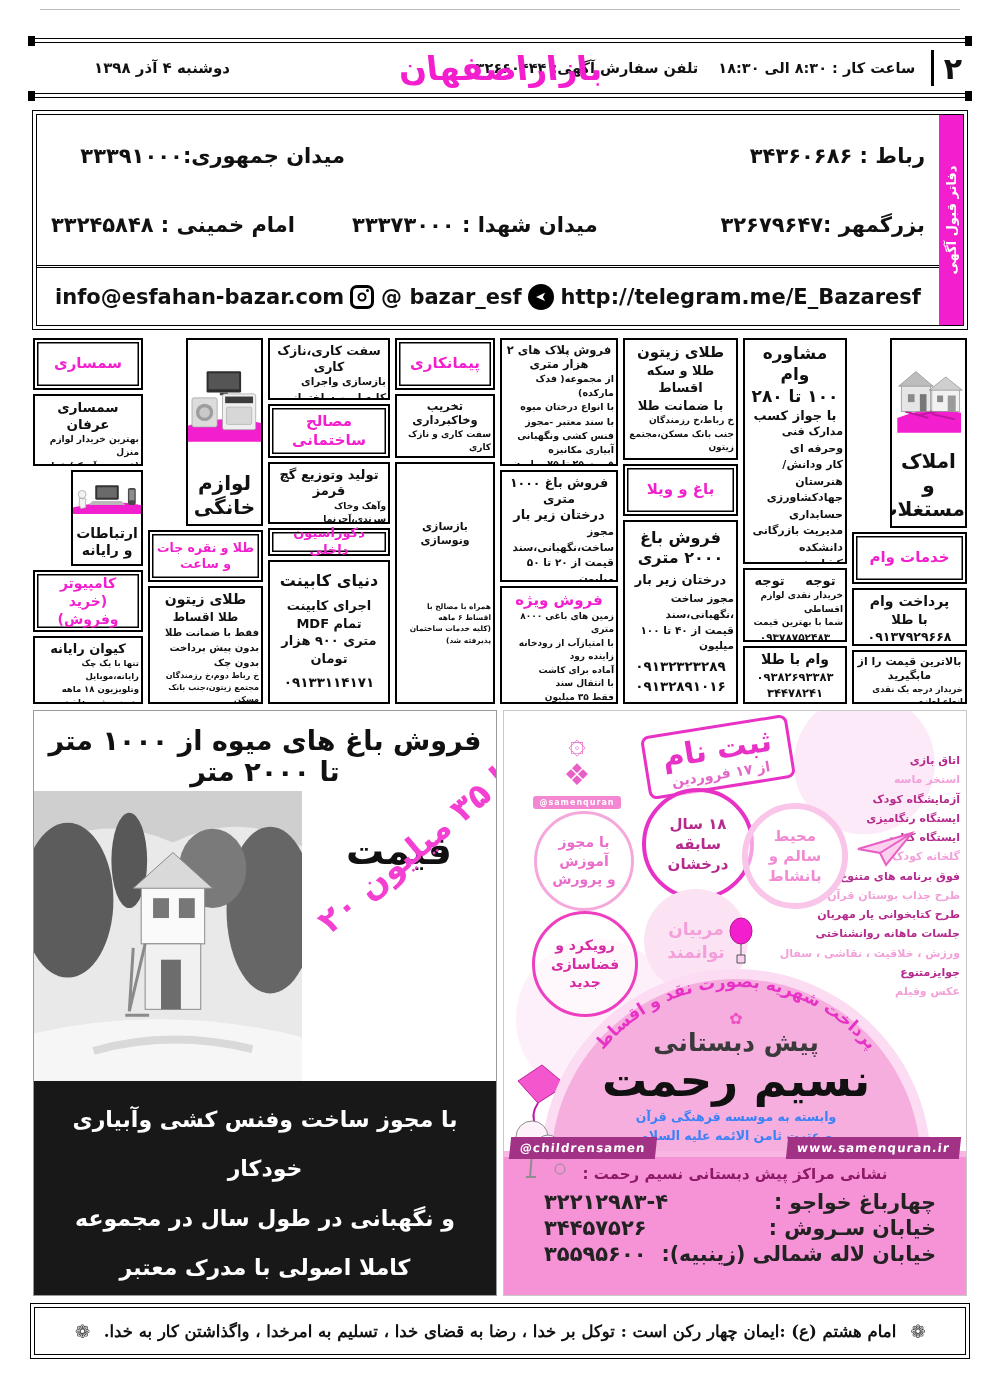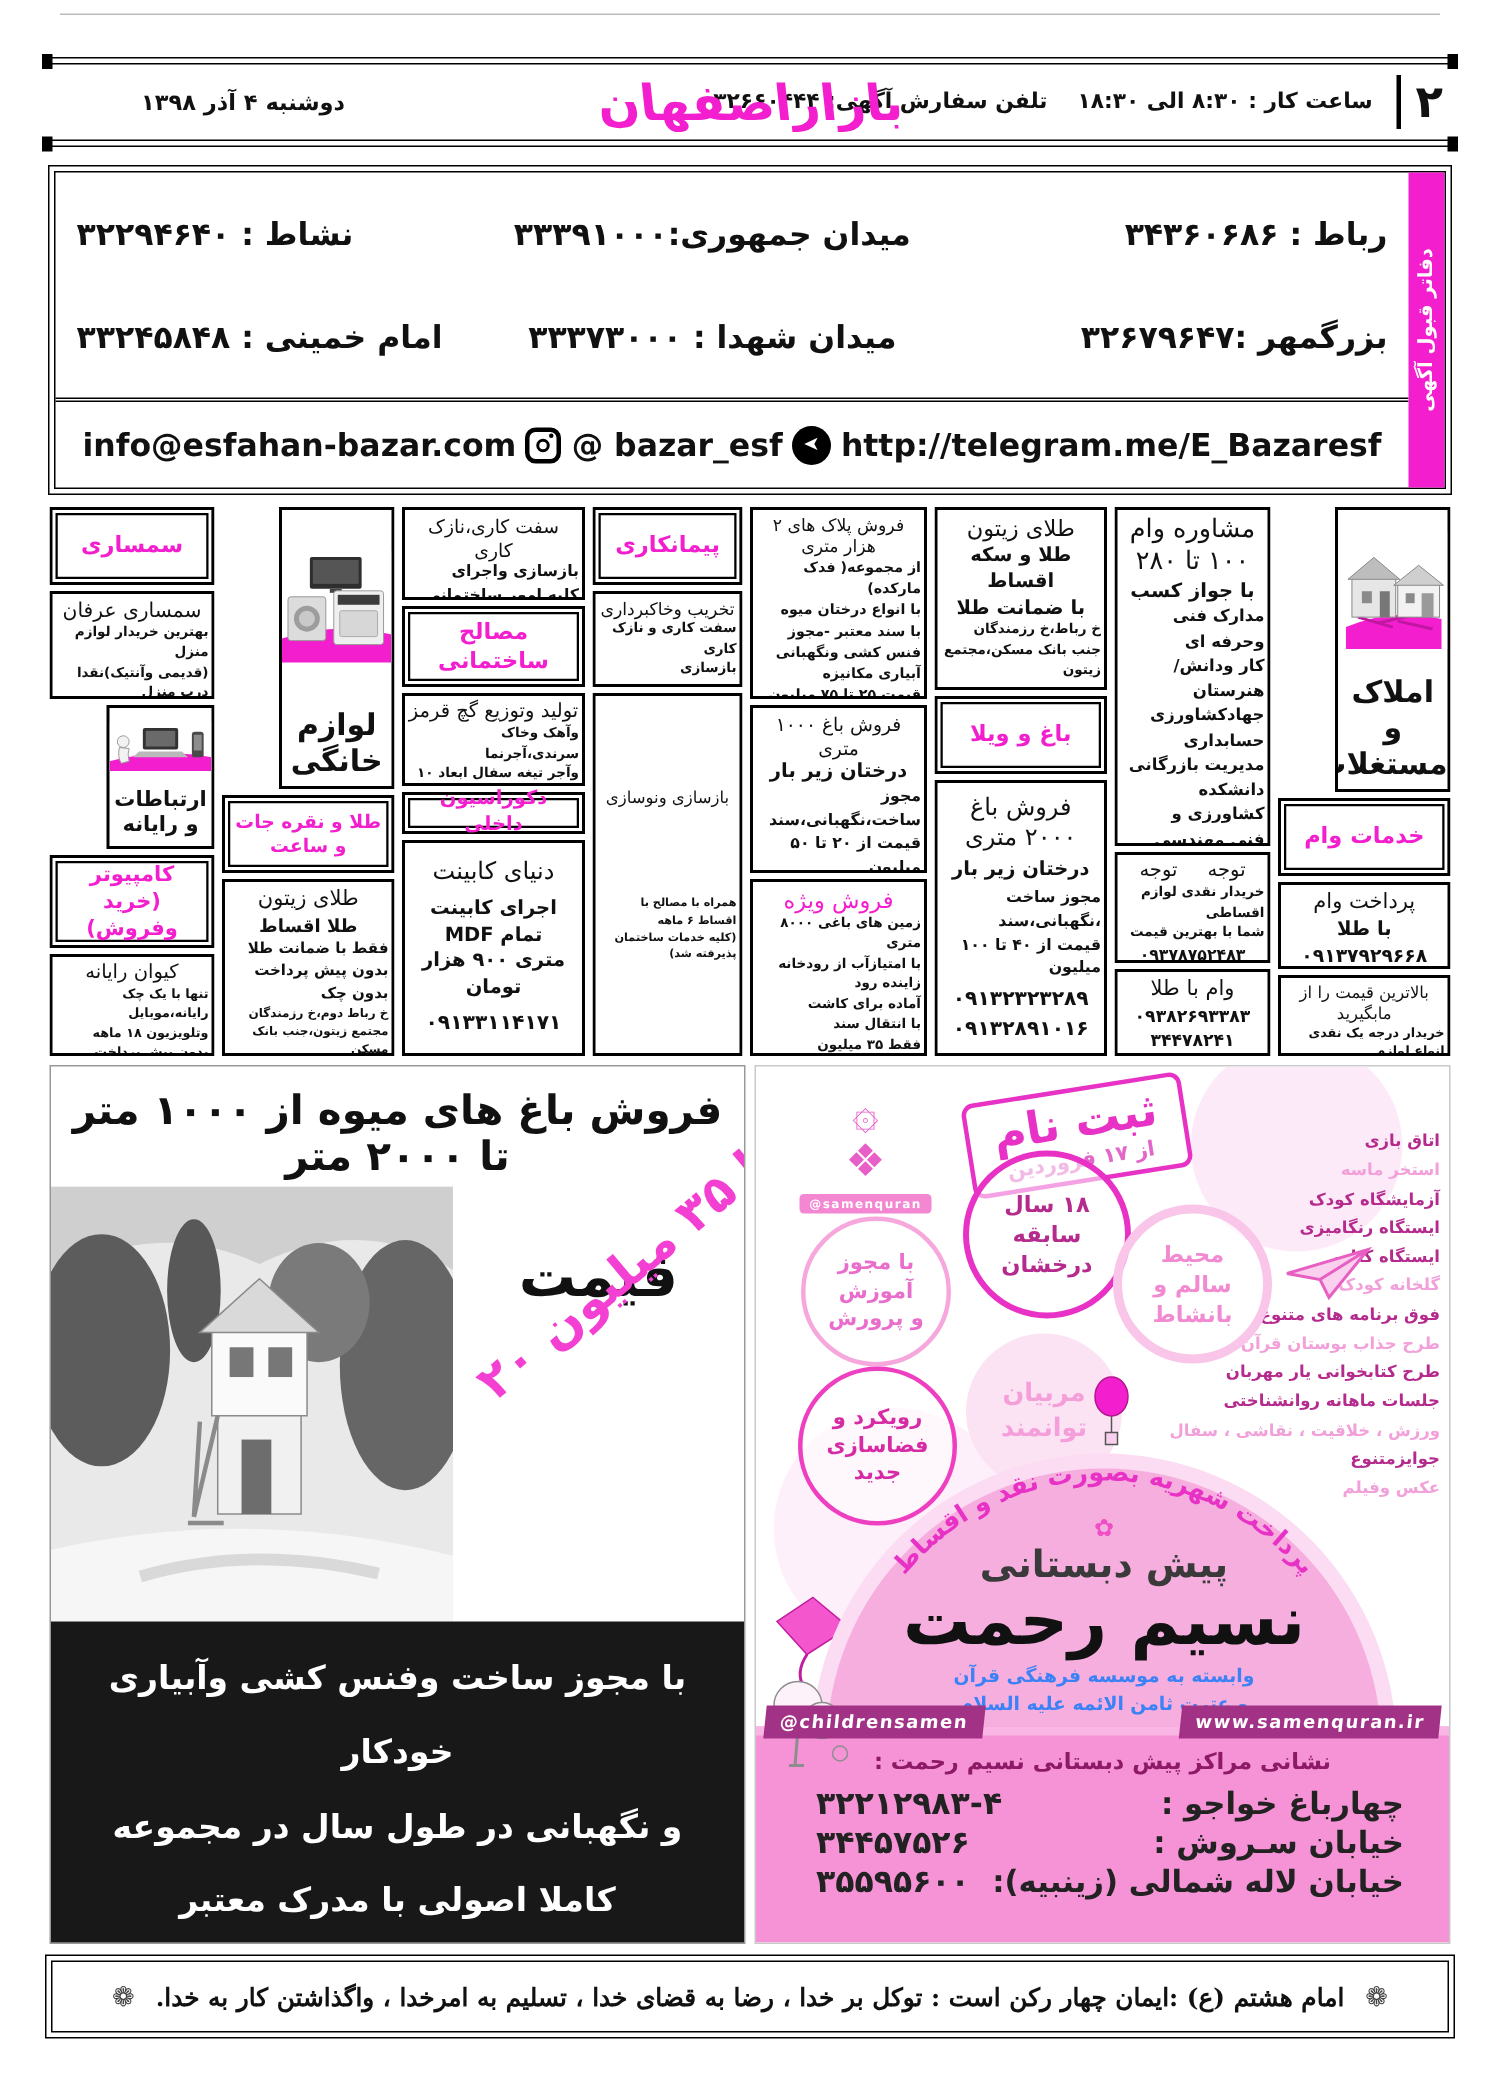--- a/index.html
+++ b/index.html
@@ -41,21 +41,21 @@
                border:2.5px solid #000; border-radius:50%; }
   .ig-icon b { position:absolute; right:2px; top:1px; width:3px; height:3px; background:#000; border-radius:50%; }
   .tg-icon { width:26px; height:26px; border-radius:50%; background:#000; color:#fff; display:inline-flex;
              align-items:center; justify-content:center; font-size:13px; transform:scaleX(-1); }
 
   
   .grid { position:absolute; top:338px; right:33px; left:33px; height:366px; display:flex; gap:5px; }
   .gcol { display:flex; flex-direction:column; gap:4px; height:100%; overflow:hidden; }
   .ad { border:2px solid #000; background:#fff; text-align:center; padding:3px 2px; overflow:hidden;
         display:flex; flex-direction:column; justify-content:space-evenly; }
-  .ad .t { font-weight:400; font-size:15px; line-height:1.25; white-space:pre-line; }
+  .ad .t { font-weight:700; font-size:15px; line-height:1.25; white-space:pre-line; }
   .ad .t.pink { color:#f31fce; }
   .ad .s { font-weight:bold; font-size:13px; line-height:1.35; white-space:pre-line; }
   .ad .b { font-weight:bold; font-size:10.5px; line-height:1.5; white-space:pre-line;text-align:right; }
   .ad .p { font-weight:900; font-size:13.5px; letter-spacing:1px; line-height:1.45; white-space:pre-line; direction:ltr; }
   .hd { border:2px solid #000; box-shadow:inset 0 0 0 2px #fff, inset 0 0 0 3.5px #000;
         display:flex; align-items:center; justify-content:center; text-align:center;
         color:#f31fce; font-weight:900; font-size:15px; padding:4px 6px; white-space:pre-line; line-height:1.3; }
   .imgbox { border:2px solid #000; position:relative; overflow:hidden; display:flex; flex-direction:column;margin-left:38px; }
   .imgbox svg { width:100%; display:block; flex:1; }
   .imgbox .big { font-weight:900; font-size:20px; line-height:1.2; text-align:center; white-space:pre-line; padding:2px 0 5px; }
@@ -74,21 +74,21 @@
                padding:2px 6px; border-radius:3px; letter-spacing:1px; direction:ltr; }
   .stamp { position:absolute; left:140px; top:14px; transform:rotate(-9deg); border:3.5px solid #e832c6;
            border-radius:8px; padding:6px 16px 4px; text-align:center; background:rgba(255,255,255,.6); }
   .stamp .s1 { font-size:30px; font-weight:900; color:#e832c6; line-height:1; }
   .stamp .s2 { font-size:14px; font-weight:bold; color:#e367c8; margin-top:2px; }
   .kg-feats { position:absolute; right:6px; top:40px; width:128px; text-align:right; }
   .kg-feats div { font-size:11px; font-weight:bold; line-height:1.75; white-space:nowrap; }
   .fd { color:#b42b8d; } .fl { color:#f2a0d9; }
   .circle { position:absolute; border-radius:50%; display:flex; align-items:center; justify-content:center;
             text-align:center; font-weight:900; white-space:pre-line; line-height:1.35; background:rgba(255,255,255,.55); }
-  .c-exp { left:138px; top:56px;  width:112px; height:112px; border:4px solid #e832c6; color:#b42b8d; font-size:15px; }
+  .c-exp { left:138px; top:77px;  width:112px; height:112px; border:4px solid #e832c6; color:#b42b8d; font-size:15px; }
   .c-lic { left:30px;  top:100px; width:100px; height:100px; border:3px solid #f6a7dc; color:#e96ecb; font-size:14px; }
   .c-env { left:238px; top:92px;  width:106px; height:106px; border:6px solid #f9c5e8; color:#f28ad2; font-size:15px; }
   .c-tea { left:140px; top:178px; width:104px; height:104px; background:#fbe3f4; color:#f49fd9; font-size:17px; }
   .c-app { left:28px;  top:200px; width:106px; height:106px; border:3px solid #ee3fc1; color:#d62ba4; font-size:14px; }
   .doodle { position:absolute; }
   .dome { position:absolute; left:47px; top:268px; width:370px; height:186px; background:#f6aede;
           border-radius:50% 50% 0 0 / 100% 100% 0 0; box-shadow:0 0 0 10px #fbdcf2; }
   .arc-svg { position:absolute; left:40px; top:258px; width:384px; height:200px; pointer-events:none; }
   .dome-inner { position:absolute; left:47px; top:268px; width:370px; height:186px; text-align:center; }
   .butterfly { font-size:16px; color:#ef4fc5; margin-top:30px; }
@@ -152,21 +152,20 @@
   <div class="contact">
     <div class="contact-inner">
       <div class="side-strip">
         <span>دفاتر قبول آگهی</span>
       </div>
       <div class="contact-main">
         <div class="offices">
           <div class="office-row">
             <span class="office c1">رباط : ۳۴۳۶۰۶۸۶</span>
             <span class="office c2">میدان جمهوری:۳۳۳۹۱۰۰۰</span>
-            <span class="office c3">نشاط : ۳۲۲۹۴۶۴۰</span>
           </div>
           <div class="office-row">
             <span class="office c1">بزرگمهر :۳۲۶۷۹۶۴۷</span>
             <span class="office c2">میدان شهدا : ۳۳۳۷۳۰۰۰</span>
             <span class="office c3">امام خمینی : ۳۳۲۴۵۸۴۸</span>
           </div>
         </div>
         <div class="social">
           <span class="soc-item">
             <span>info@esfahan-bazar.com</span>

